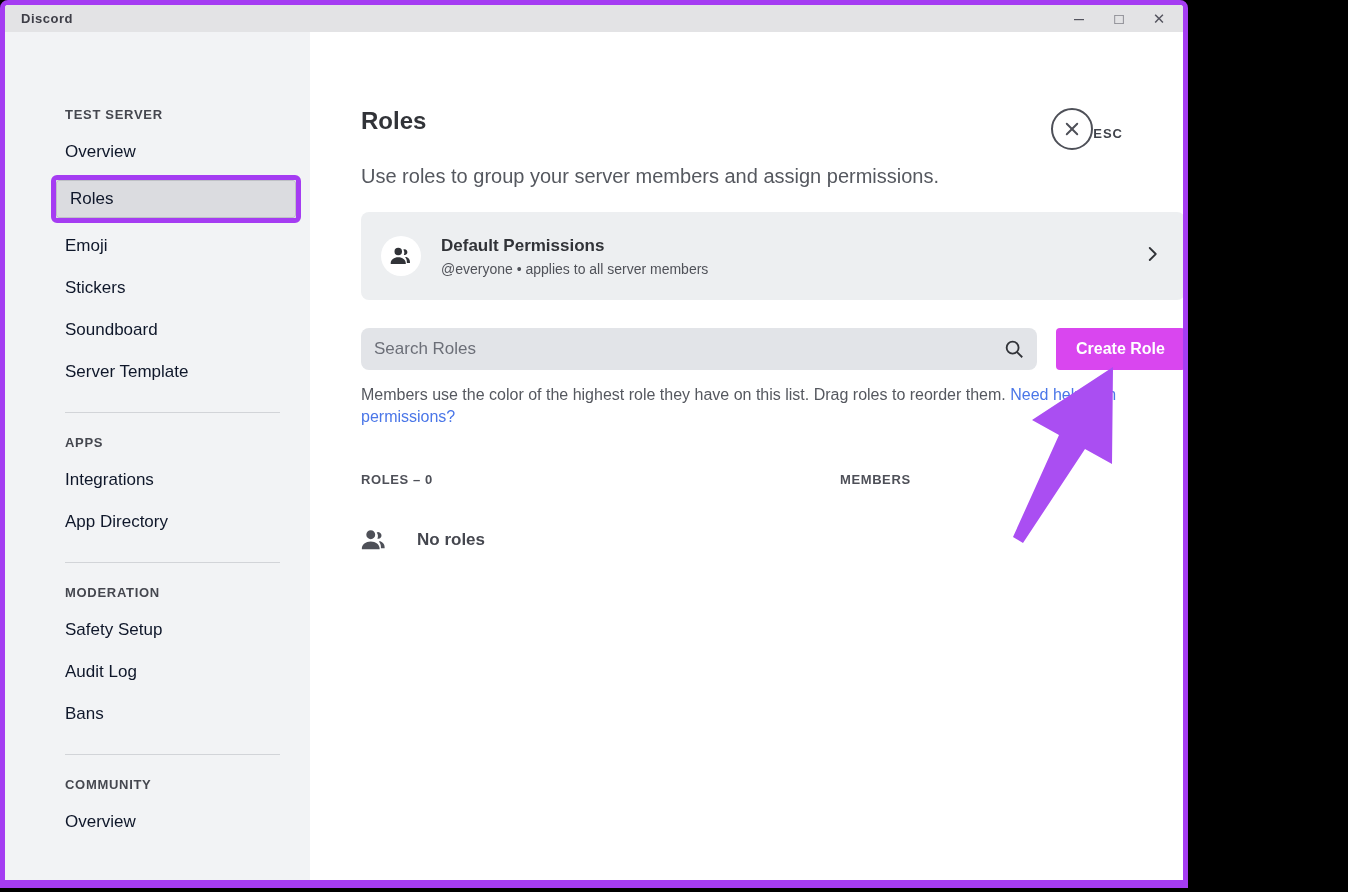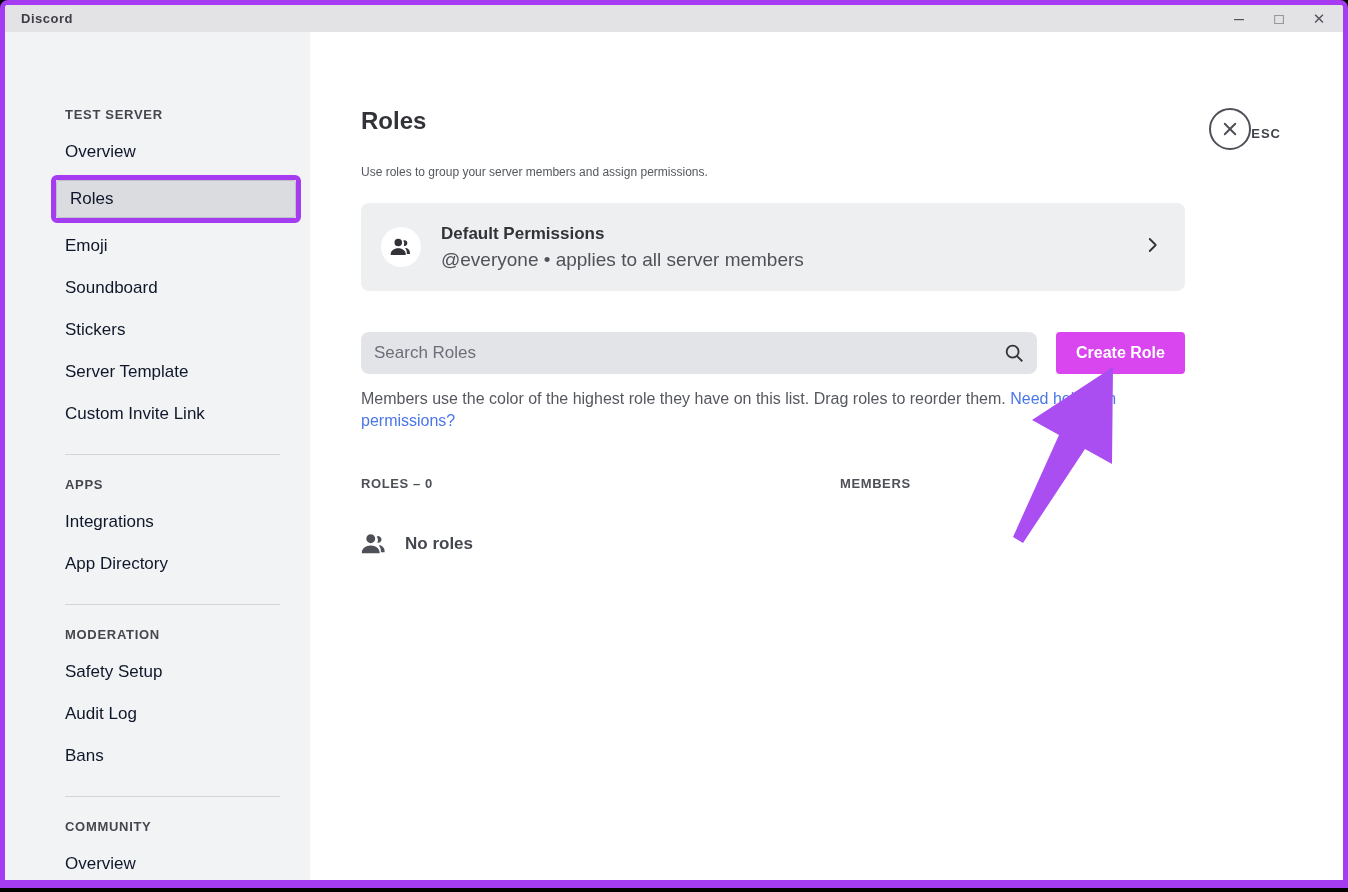--- a/index.html
+++ b/index.html
@@ -1,18 +1,18 @@
 <!DOCTYPE html>
 <html><head>
 <meta charset="utf-8">
 <style>
   * { box-sizing: border-box; margin: 0; padding: 0; }
   html, body { width: 1348px; height: 892px; background: #000; overflow: hidden;
     font-family: "Liberation Sans", sans-serif; }
-  .window { position: absolute; top: 0; left: 0; width: 1348px; height: 888px;
+  .window { position: absolute; top: 0; left: 0; width: 1188px; height: 888px;
     border: 5px solid #a53cf2; border-bottom-width: 8px; border-radius: 8px 8px 0 0;
     background: #fff; overflow: hidden; }
   
   .titlebar { height: 27px; background: #e3e3e5; display: flex; align-items: center;
     padding: 0 16px; }
   .titlebar .title { font-size: 13px; font-weight: bold; color: #3e3e47; letter-spacing: .5px; }
   .controls { margin-left: auto; display: flex; align-items: center; gap: 24px; }
   .ctrl { color: #54545e; font-size: 15px; line-height: 15px; cursor: default; width: 16px; text-align: center; }
   .ctrl.min { font-size: 18px; }
   
@@ -22,45 +22,45 @@
     margin-bottom: 10px; }
   .side-item { font-size: 17px; color: #0f172a; padding: 10px 0; margin-bottom: 2px; cursor: pointer; }
   .annot-box { width: 250px; margin: 3px 0 3px -14px; border: 5px solid #a53cf2;
     border-radius: 6px; }
   .side-item.selected { background: #dbdce0; border: 1px solid #bfc1c6; border-radius: 3px;
     padding: 8px 10px 8px 13px; margin: 0; }
   .side-divider { width: 215px; height: 1px; background: #d2d4d8; margin: 20px 0 22px 0; }
   
   .main { flex: 1; background: #ffffff; padding: 75px 0 0 51px; position: relative; }
   .page-title { font-size: 24px; font-weight: bold; color: #313338; margin-bottom: 30px; }
-  .page-subtitle { font-size: 12px; color: #55585f; margin-bottom: 24px; }
+  .page-subtitle { font-size: 20px; color: #55585f; margin-bottom: 24px; }
   .content-col { width: 824px; }
   .perm-card { width: 824px; height: 88px; background: #edeff1; border-radius: 8px;
-    display: flex; align-items: center; padding: 0 24px 0 20px; margin-bottom: 41px; cursor: pointer; }
+    display: flex; align-items: center; padding: 0 24px 0 20px; margin-bottom: 28px; cursor: pointer; }
   .perm-avatar { width: 40px; height: 40px; border-radius: 50%; background: #fff;
     display: flex; align-items: center; justify-content: center; margin-right: 20px; flex-shrink: 0; }
   .perm-title { font-size: 17px; font-weight: bold; color: #313338; margin-bottom: 5px; }
-  .perm-sub { font-size: 19px; color: #505259; }
+  .perm-sub { font-size: 14px; color: #505259; }
   .perm-chevron { margin-left: auto; }
   .search-row { display: flex; align-items: center; margin-bottom: 14px; }
   .search-box { width: 676px; height: 42px; background: #e2e4e8; border-radius: 8px;
     display: flex; align-items: center; padding: 0 12px 0 13px; }
   .search-box input { flex: 1; border: none; outline: none; background: transparent;
     font-size: 17px; color: #313338; font-family: "Liberation Sans", sans-serif; }
   .search-box input::placeholder { color: #6c6f78; }
   .create-btn { width: 129px; height: 42px; margin-left: 19px; background: #d946ef;
     border: none; border-radius: 4px; color: #fff; font-size: 16px; font-weight: bold;
     font-family: "Liberation Sans", sans-serif; cursor: pointer; }
   .helper { width: 800px; font-size: 16px; line-height: 22px; color: #55585f; }
   .helper a { color: #4a76e8; text-decoration: none; cursor: pointer; }
   .table-headers { display: flex; margin-top: 44px; text-align: center; }
   .col-header { font-size: 13px; font-weight: bold; color: #4e5058; letter-spacing: .6px; }
   .col-header.members { position: absolute; left: 479px; }
   .table-headers { position: relative; }
-  .empty-row { display: flex; align-items: center; margin-top: 40px; gap: 18px; }
+  .empty-row { display: flex; align-items: center; margin-top: 40px; gap: 30px; }
   .empty-label { font-size: 17px; font-weight: bold; color: #45474f; }
   
   .esc { position: absolute; top: 76px; right: 62px; display: flex; 
     align-items: center; cursor: pointer; }
   .esc-circle { width: 42px; height: 42px; border: 2.5px solid #4e5058; border-radius: 50%;
     display: flex; align-items: center; justify-content: center; background: #fff; }
   .esc-label { margin-top: 9px; font-size: 13px; font-weight: bold; color: #3f424a; letter-spacing: 1px; }
   
   .arrow-overlay { position: absolute; left: 0; top: 0; width: 1348px; height: 892px;
     pointer-events: none; z-index: 50; }
@@ -81,24 +81,23 @@
 
   <div class="app">
 
     <div class="sidebar">
       <div class="side-header">TEST SERVER</div>
       <div class="side-item">Overview</div>
       <div class="annot-box">
         <div class="side-item selected">Roles</div>
       </div>
       <div class="side-item">Emoji</div>
+      <div class="side-item">Stickers</div>
       <div class="side-item">Soundboard</div>
-      <div class="side-item">Stickers</div>
       <div class="side-item">Server Template</div>
-      <div class="side-item">Custom Invite Link</div>
 
       <div class="side-divider"></div>
       <div class="side-header">APPS</div>
       <div class="side-item">Integrations</div>
       <div class="side-item">App Directory</div>
 
       <div class="side-divider"></div>
       <div class="side-header">MODERATION</div>
       <div class="side-item">Safety Setup</div>
       <div class="side-item">Audit Log</div>

